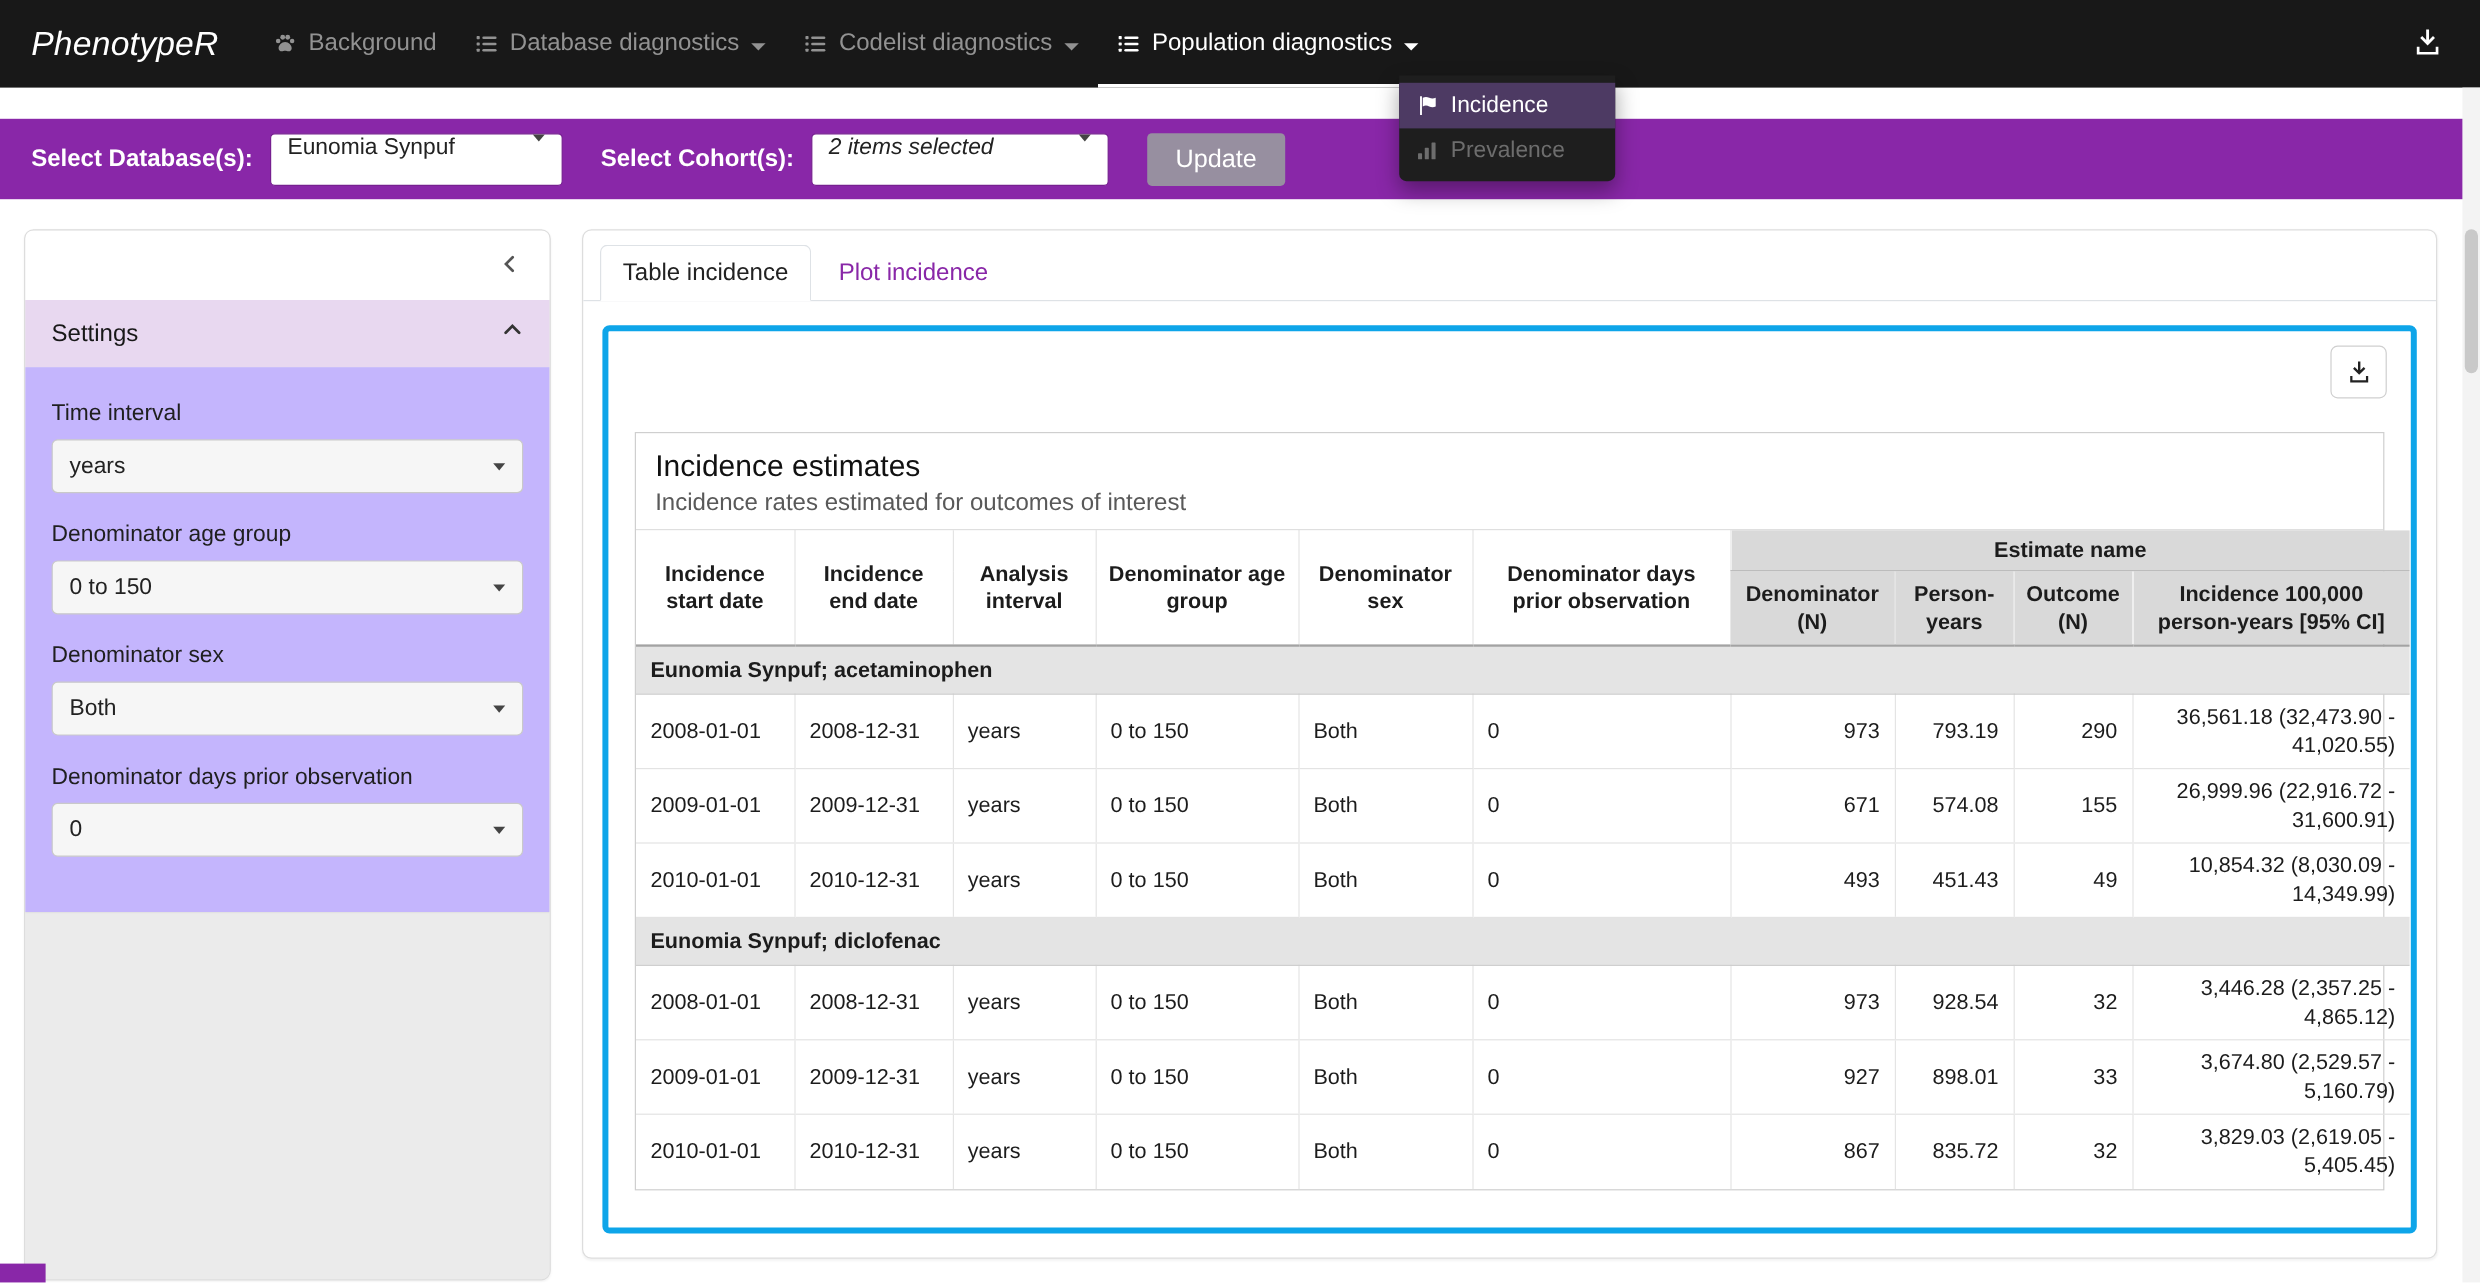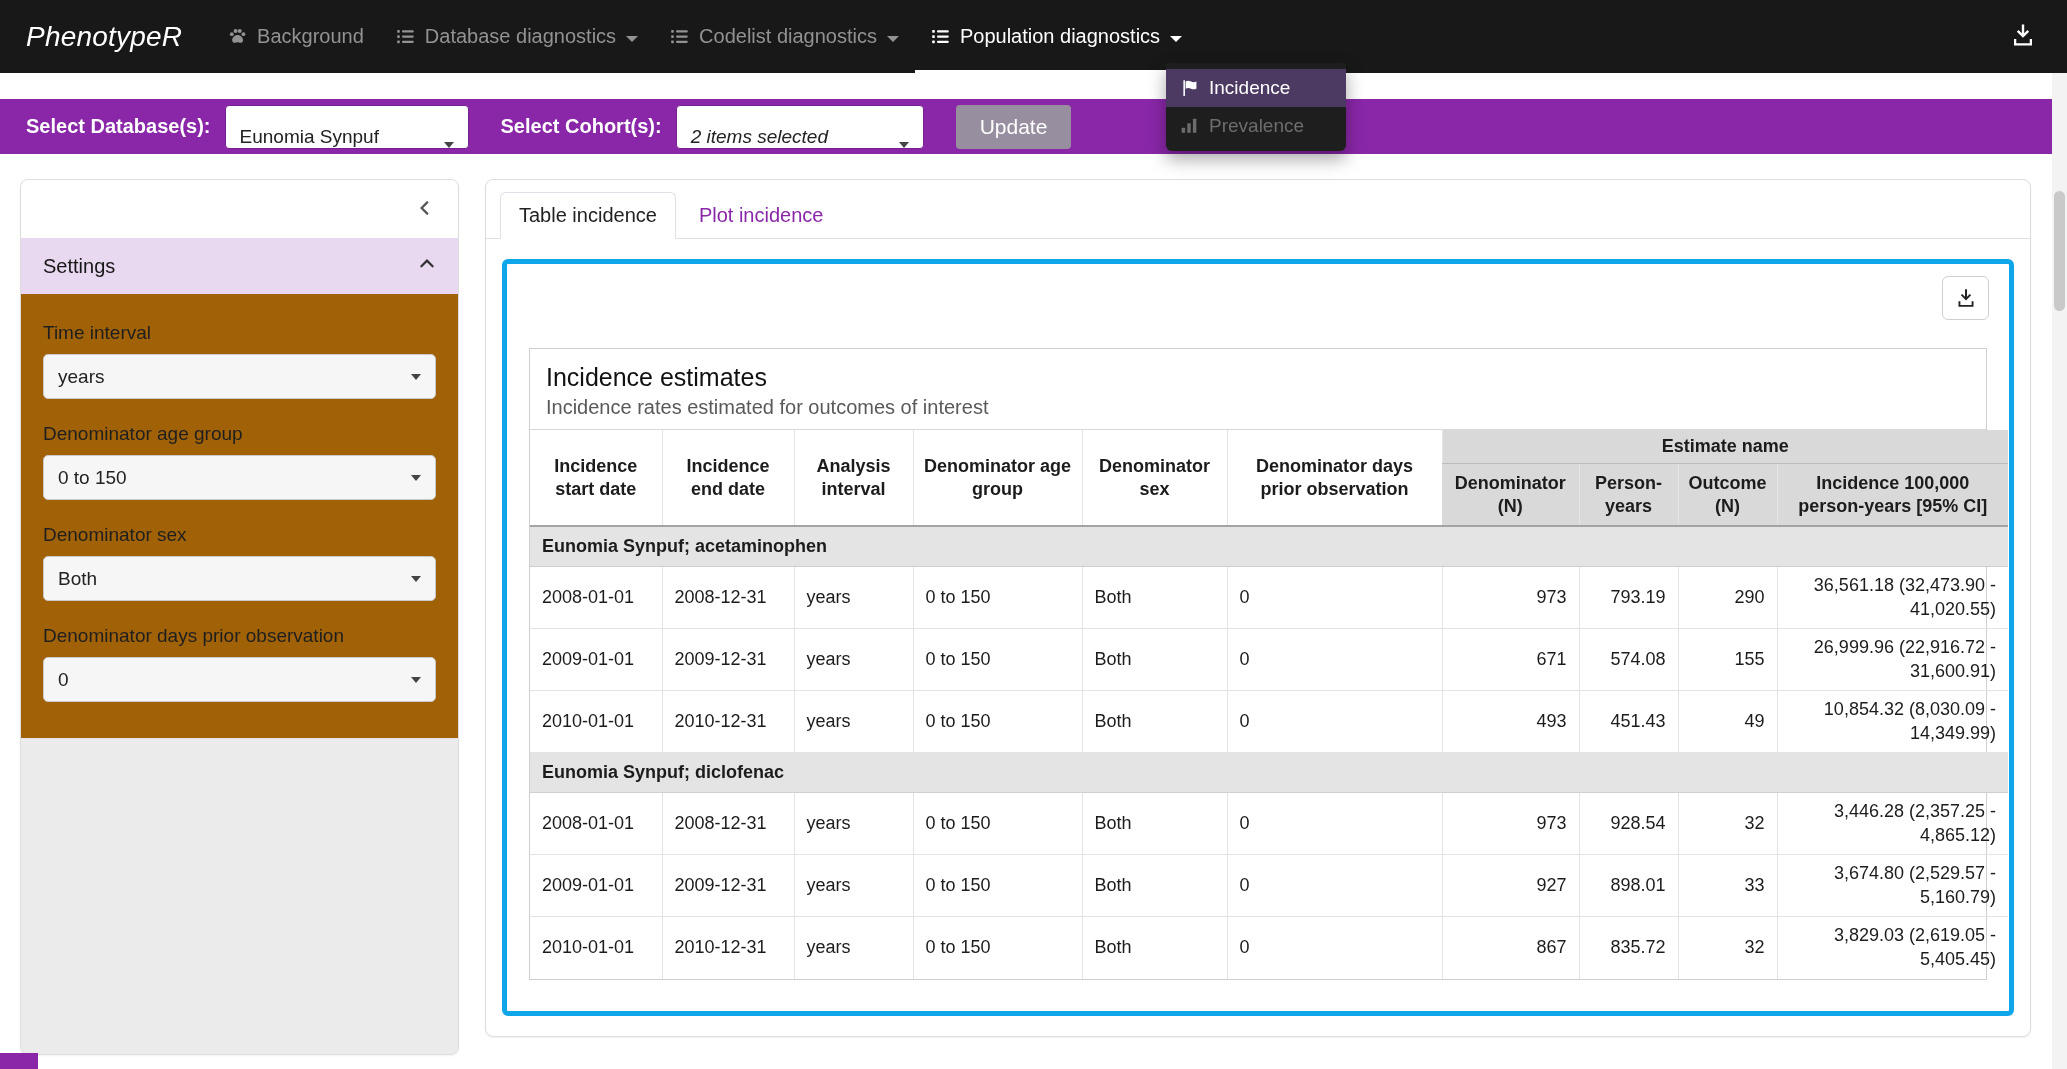--- a/index.html
+++ b/index.html
@@ -21,44 +21,44 @@
 
   
   .dropdown { position:absolute; top:63px; left:1180px; width:180px; background:#1e1e1e;
               padding:6px 0; z-index:60; border-radius:0 0 6px 6px; box-shadow:0 8px 18px rgba(0,0,0,.35); }
   .dd-item { display:flex; align-items:center; gap:11px; color:#cfcfcf; font-size:19px; padding:8px 14px; cursor:pointer; }
   .dd-item.active { background:#4d3a63; color:#fff; }
   .dd-item.disabled { color:#6d6d6d; }
   .dd-ic svg { display:block; }
 
   
-  .filterbar { height:55px; background:#8927a8; display:flex; align-items:center; padding:0 26px;
+  .filterbar { height:67px; background:#8927a8; display:flex; align-items:center; padding:0 26px;
                margin-top:26px; margin-right:15px; position:relative; z-index:10; }
   .flabel { color:#fff; font-weight:700; font-size:20px; margin-right:14px; white-space:nowrap; }
   .fselect { height:44px; background:#fff; border:1px solid #762090; border-radius:4px; display:flex;
-             align-items:flex-end; justify-content:space-between; padding:0 14px; font-size:19px; color:#222;
+             align-items:flex-start; justify-content:space-between; padding:0 14px; font-size:19px; color:#222;
              margin-right:32px; cursor:pointer; }
   .fselect.db { width:244px; }
   .fselect.cohort { width:248px;font-style:italic; }
   .sel-caret { width:0; height:0; border-left:5.5px solid transparent; border-right:5.5px solid transparent;
                border-top:6px solid #444; margin-left:10px; flex:none; }
   .update-btn { height:44px; padding:0 24px; background:#978fa0; color:#fff; border:none; border-radius:4px;
                 font-size:21px; cursor:pointer; }
 
   
   .content { display:flex; gap:26px; padding:25px 36px 0 20px; height:905px; }
 
   
   .sidebar { width:439px; flex:none; background:#ebebeb; border:1px solid #ddd; border-radius:8px;
              overflow:hidden; display:flex; flex-direction:column; height:876px; box-shadow:0 1px 2px rgba(0,0,0,.05); }
   .sb-top { background:#fff; height:58px; display:flex; align-items:center; justify-content:flex-end; padding:0 20px; flex:none; }
   .sb-collapse { background:none; border:none; color:#555; cursor:pointer; padding:4px; }
   .sb-head { background:#e8d8f0; height:56px; display:flex; align-items:center; justify-content:space-between;
              padding:0 22px; font-size:20px; color:#181818; cursor:pointer; flex:none; }
-  .sb-body { background:#a16207; padding:28px 22px 12px; flex:none; }
+  .sb-body { background:#c4b5fd; padding:28px 22px 22px; flex:none; }
   .field { margin-bottom:24px; }
   .f-label { font-size:19px; color:#1f1f1f; margin-bottom:10px; }
   .sb-select { height:45px; background:#f6f6f6; border:1px solid #c9c9c9; border-radius:5px; display:flex;
                align-items:center; justify-content:space-between; padding:0 14px; font-size:19px; color:#222; cursor:pointer; }
   .sb-fill { flex:1; background:#ebebeb; border-top:1px solid #e2e2e2; }
 
   
   .main { flex:1; background:#fff; border:1px solid #ddd; border-radius:8px; height:858px;
           display:flex; flex-direction:column; overflow:hidden; box-shadow:0 1px 2px rgba(0,0,0,.05); }
   .tabbar { display:flex; padding:12px 14px 0; border-bottom:1px solid #dee2e6; gap:4px; flex:none; }

